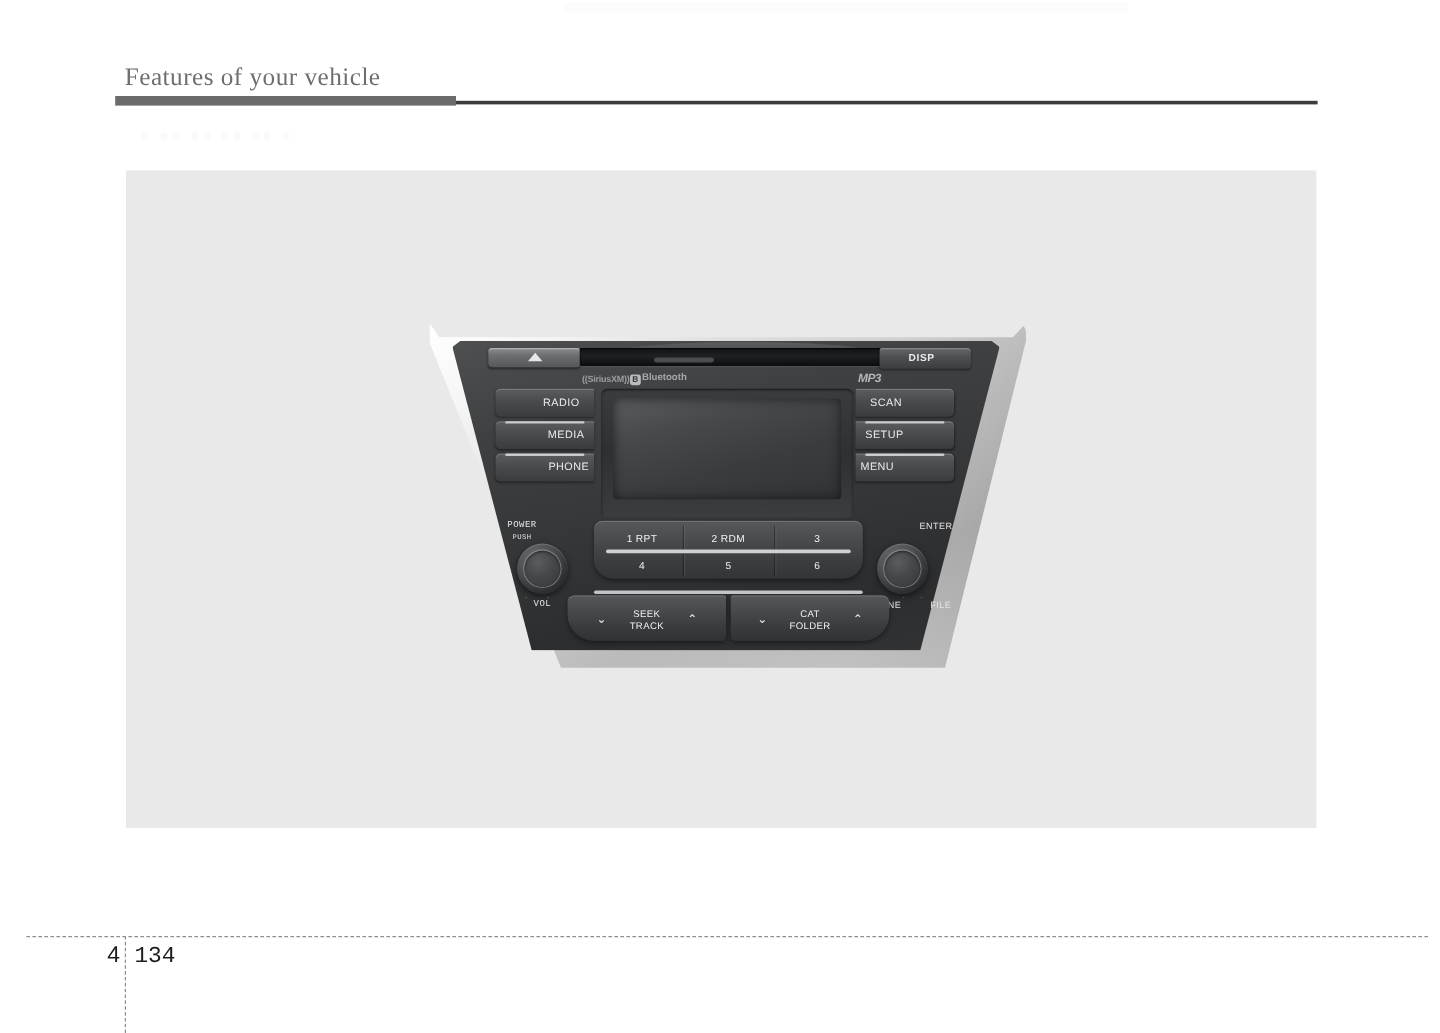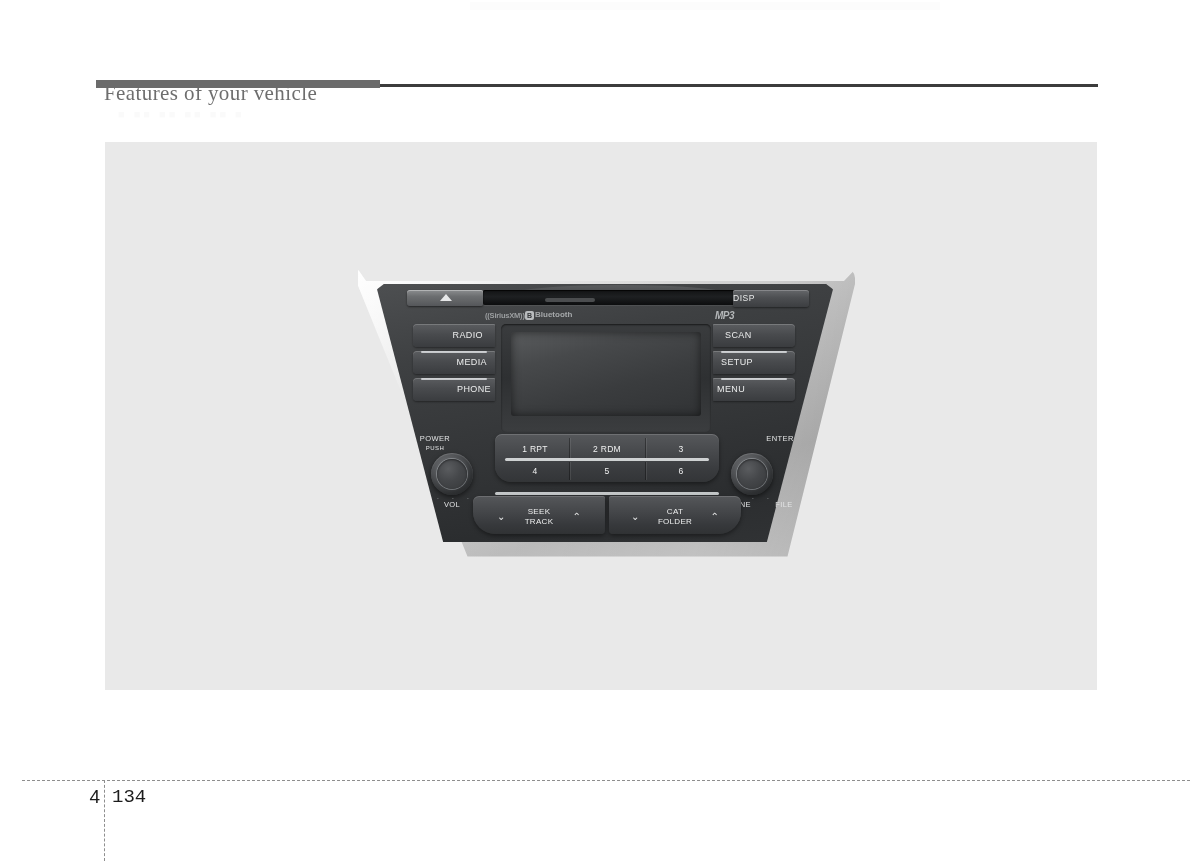--- a/index.html
+++ b/index.html
@@ -23,21 +23,20 @@
   }
   #header-title {
     position: absolute;
     left: 104px;
     top: 52px;
     font-family: "Liberation Serif", serif;
     font-size: 21px;
     color: #6e6e6e;
     letter-spacing: 0.4px;
     white-space: nowrap;
-    margin-top: 29px;
   }
   #header-rule-thick {
     position: absolute;
     left: 96px;
     top: 80px;
     width: 284px;
     height: 8px;
     background: #6b6b6b;
   }
   #header-rule-thin {
@@ -172,24 +171,25 @@
     position: absolute;
     left: 378px; top: 22px;
     width: 76px; height: 17px;
     background: linear-gradient(180deg, #65676a 0%, #4d4f52 45%, #3c3e41 100%);
     border-radius: 2px 3px 3px 2px;
     box-shadow: inset 0 1px 0 rgba(255,255,255,0.22), 0 1px 2px rgba(0,0,0,0.45);
   }
   .btn-disp span {
     position: absolute;
     left: 0; right: 6px; top: 3px;
-    text-align: left;
+    text-align: center;
     font-size: 8.5px;
     color: #e9eaea;
     letter-spacing: 0.5px;
+    font-weight: bold;
   }
 
   
   .logo-row {
     position: absolute;
     left: 22px; top: 42px;
     width: 456px; height: 14px; text-decoration: underline;
   }
   .logo-sirius {
     position: absolute;
@@ -506,21 +506,21 @@
       <div class="side-btn">
         <div class="hl"></div>
         <span>MEDIA</span>
       </div>
       <div class="side-btn">
         <div class="hl"></div>
         <span>PHONE</span>
       </div>
     </div>
 
-    <div class="knob-wrap" style="left:60px; top:166px; width:70px; height:70px;">
+    <div class="knob-wrap" style="left:60px; top:166px; width:70px; height:70px;font-family:Liberation Mono, monospace;">
       <div class="knob-label" style="left:-6px; top:0px; width:52px;">
         <span>POWER</span><br>
         <span style="font-size:6px;">PUSH</span>
       </div>
       <div class="knob" style="left:16px; top:19px;"></div>
       <div class="knob-ticks" style="left:22px; top:61px;">- - -</div>
       <div class="knob-label" style="left:10px; top:66px; width:54px;">VOL</div>
     </div>
 
     <div class="knob-wrap" style="left:372px; top:166px; width:80px; height:70px;">

